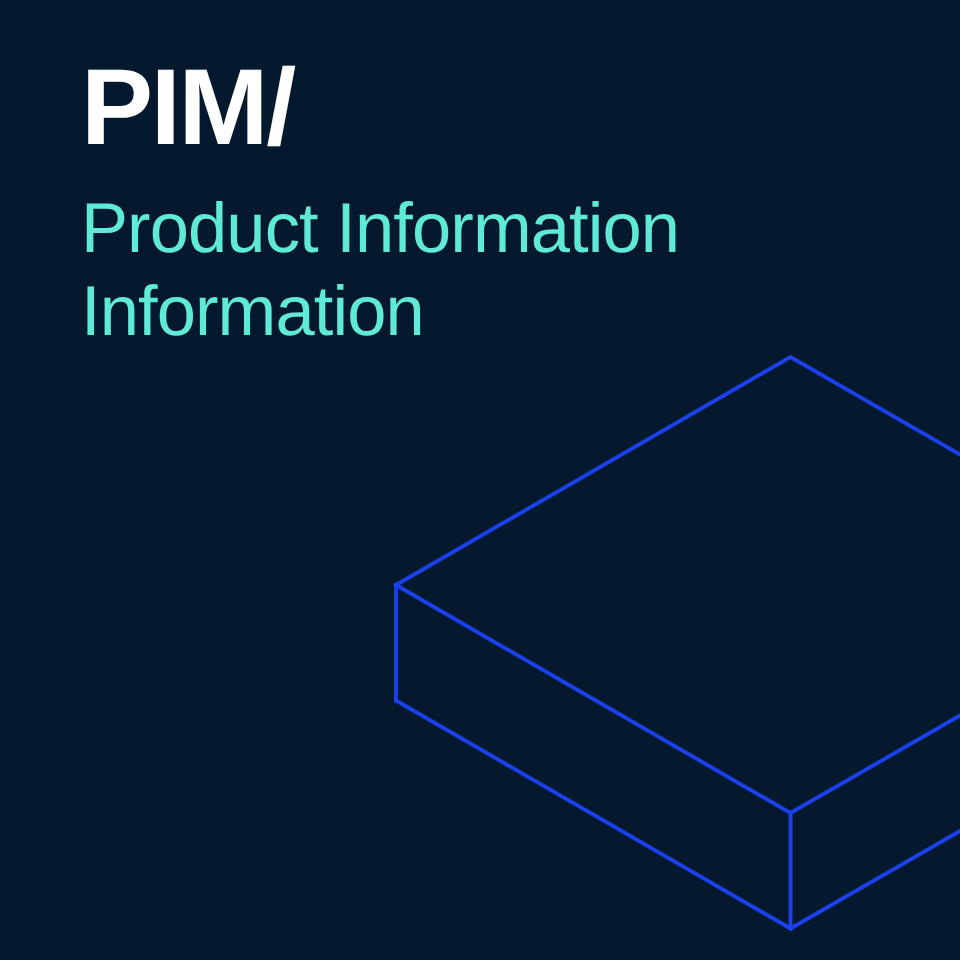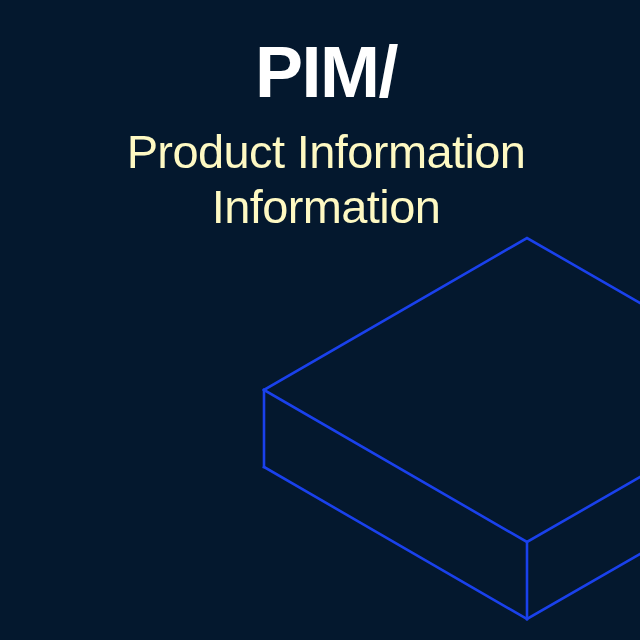--- a/index.html
+++ b/index.html
@@ -27,45 +27,44 @@
     position: absolute;
     left: 0;
     top: 0;
     width: 640px;
     height: 640px;
     z-index: 1;
   }
 
   .text-block {
     position: absolute;
-    left: 66px;
+    left: 54px;
     top: 36px;
     z-index: 2;
     width: 520px;
-    text-align: center;
   }
 
   .title {
     font-family: "Liberation Sans", sans-serif;
     font-weight: 700;
     font-size: 72px;
     line-height: 72px;
     letter-spacing: -1.5px;
     color: #ffffff;
     margin: 0 0 16px 0;
     white-space: nowrap;
   }
 
   .subtitle {
     font-family: "Liberation Sans", sans-serif;
     font-weight: 300;
     font-size: 47px;
     line-height: 55px;
     letter-spacing: -0.6px;
-    color: #fef9c3;
+    color: #5eead4;
     margin: 0;
   }
 
   .subtitle-line {
     display: block;
     white-space: nowrap;
   }
 </style>
 </head>
 <body>

